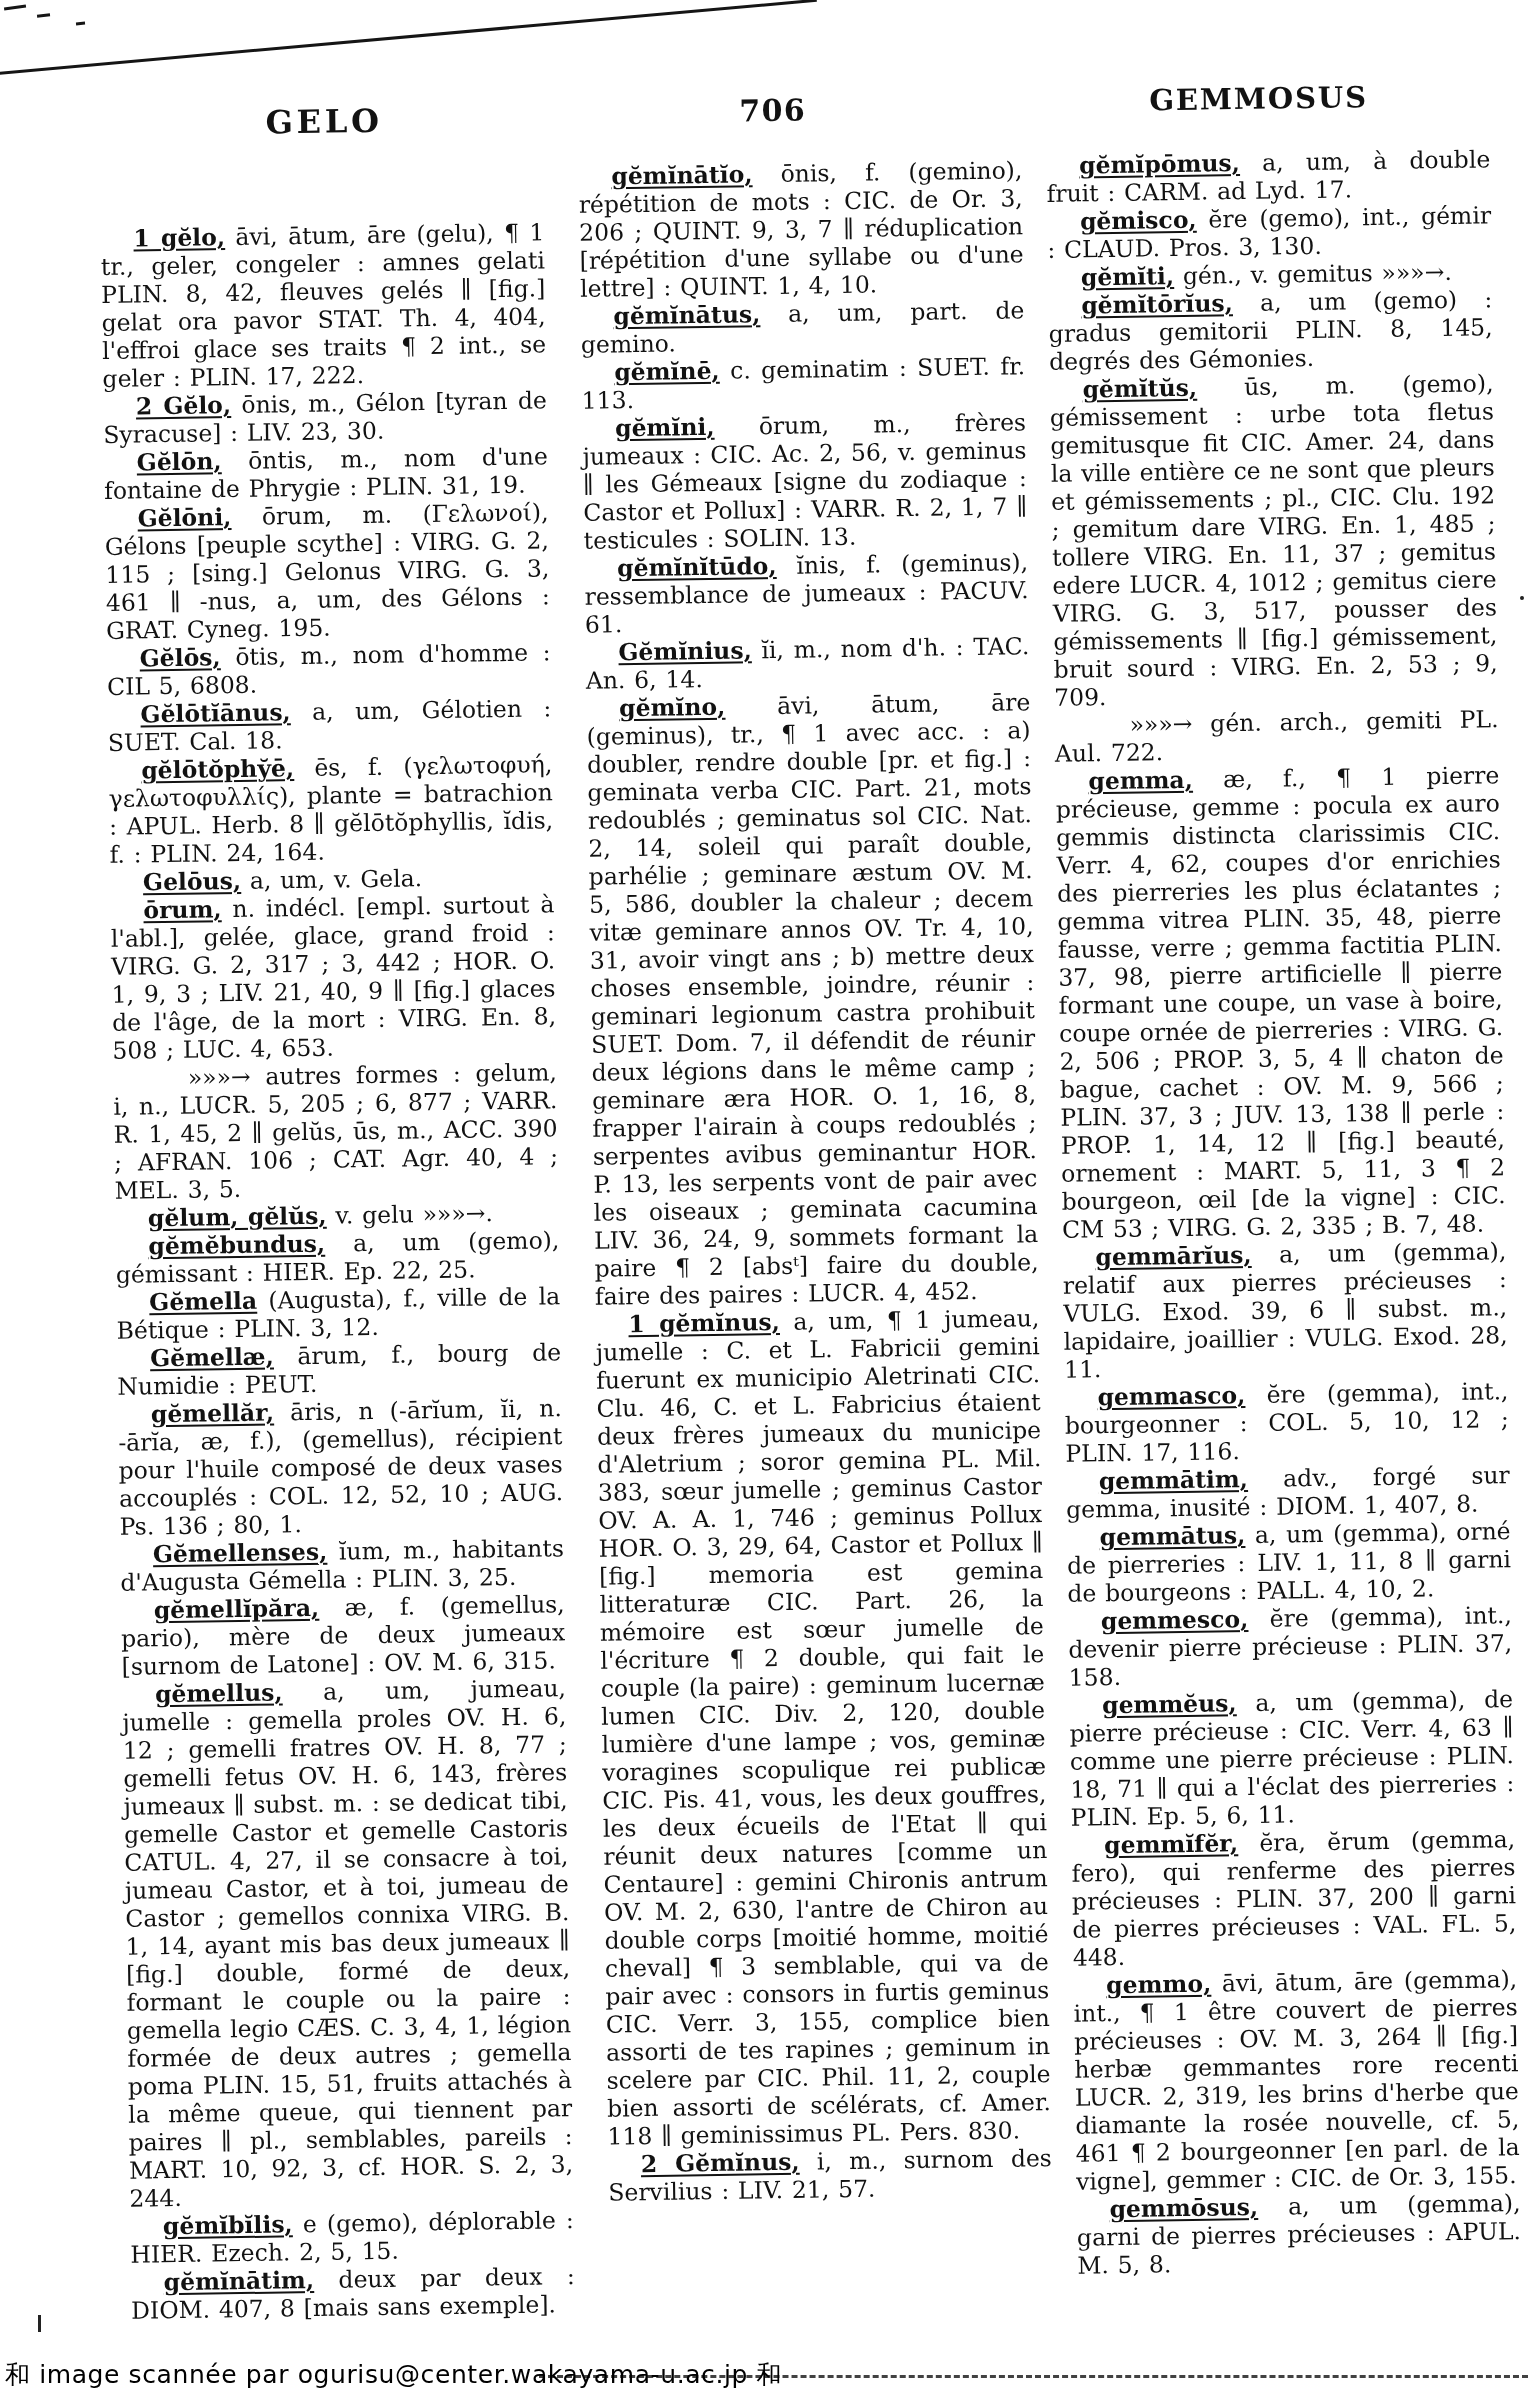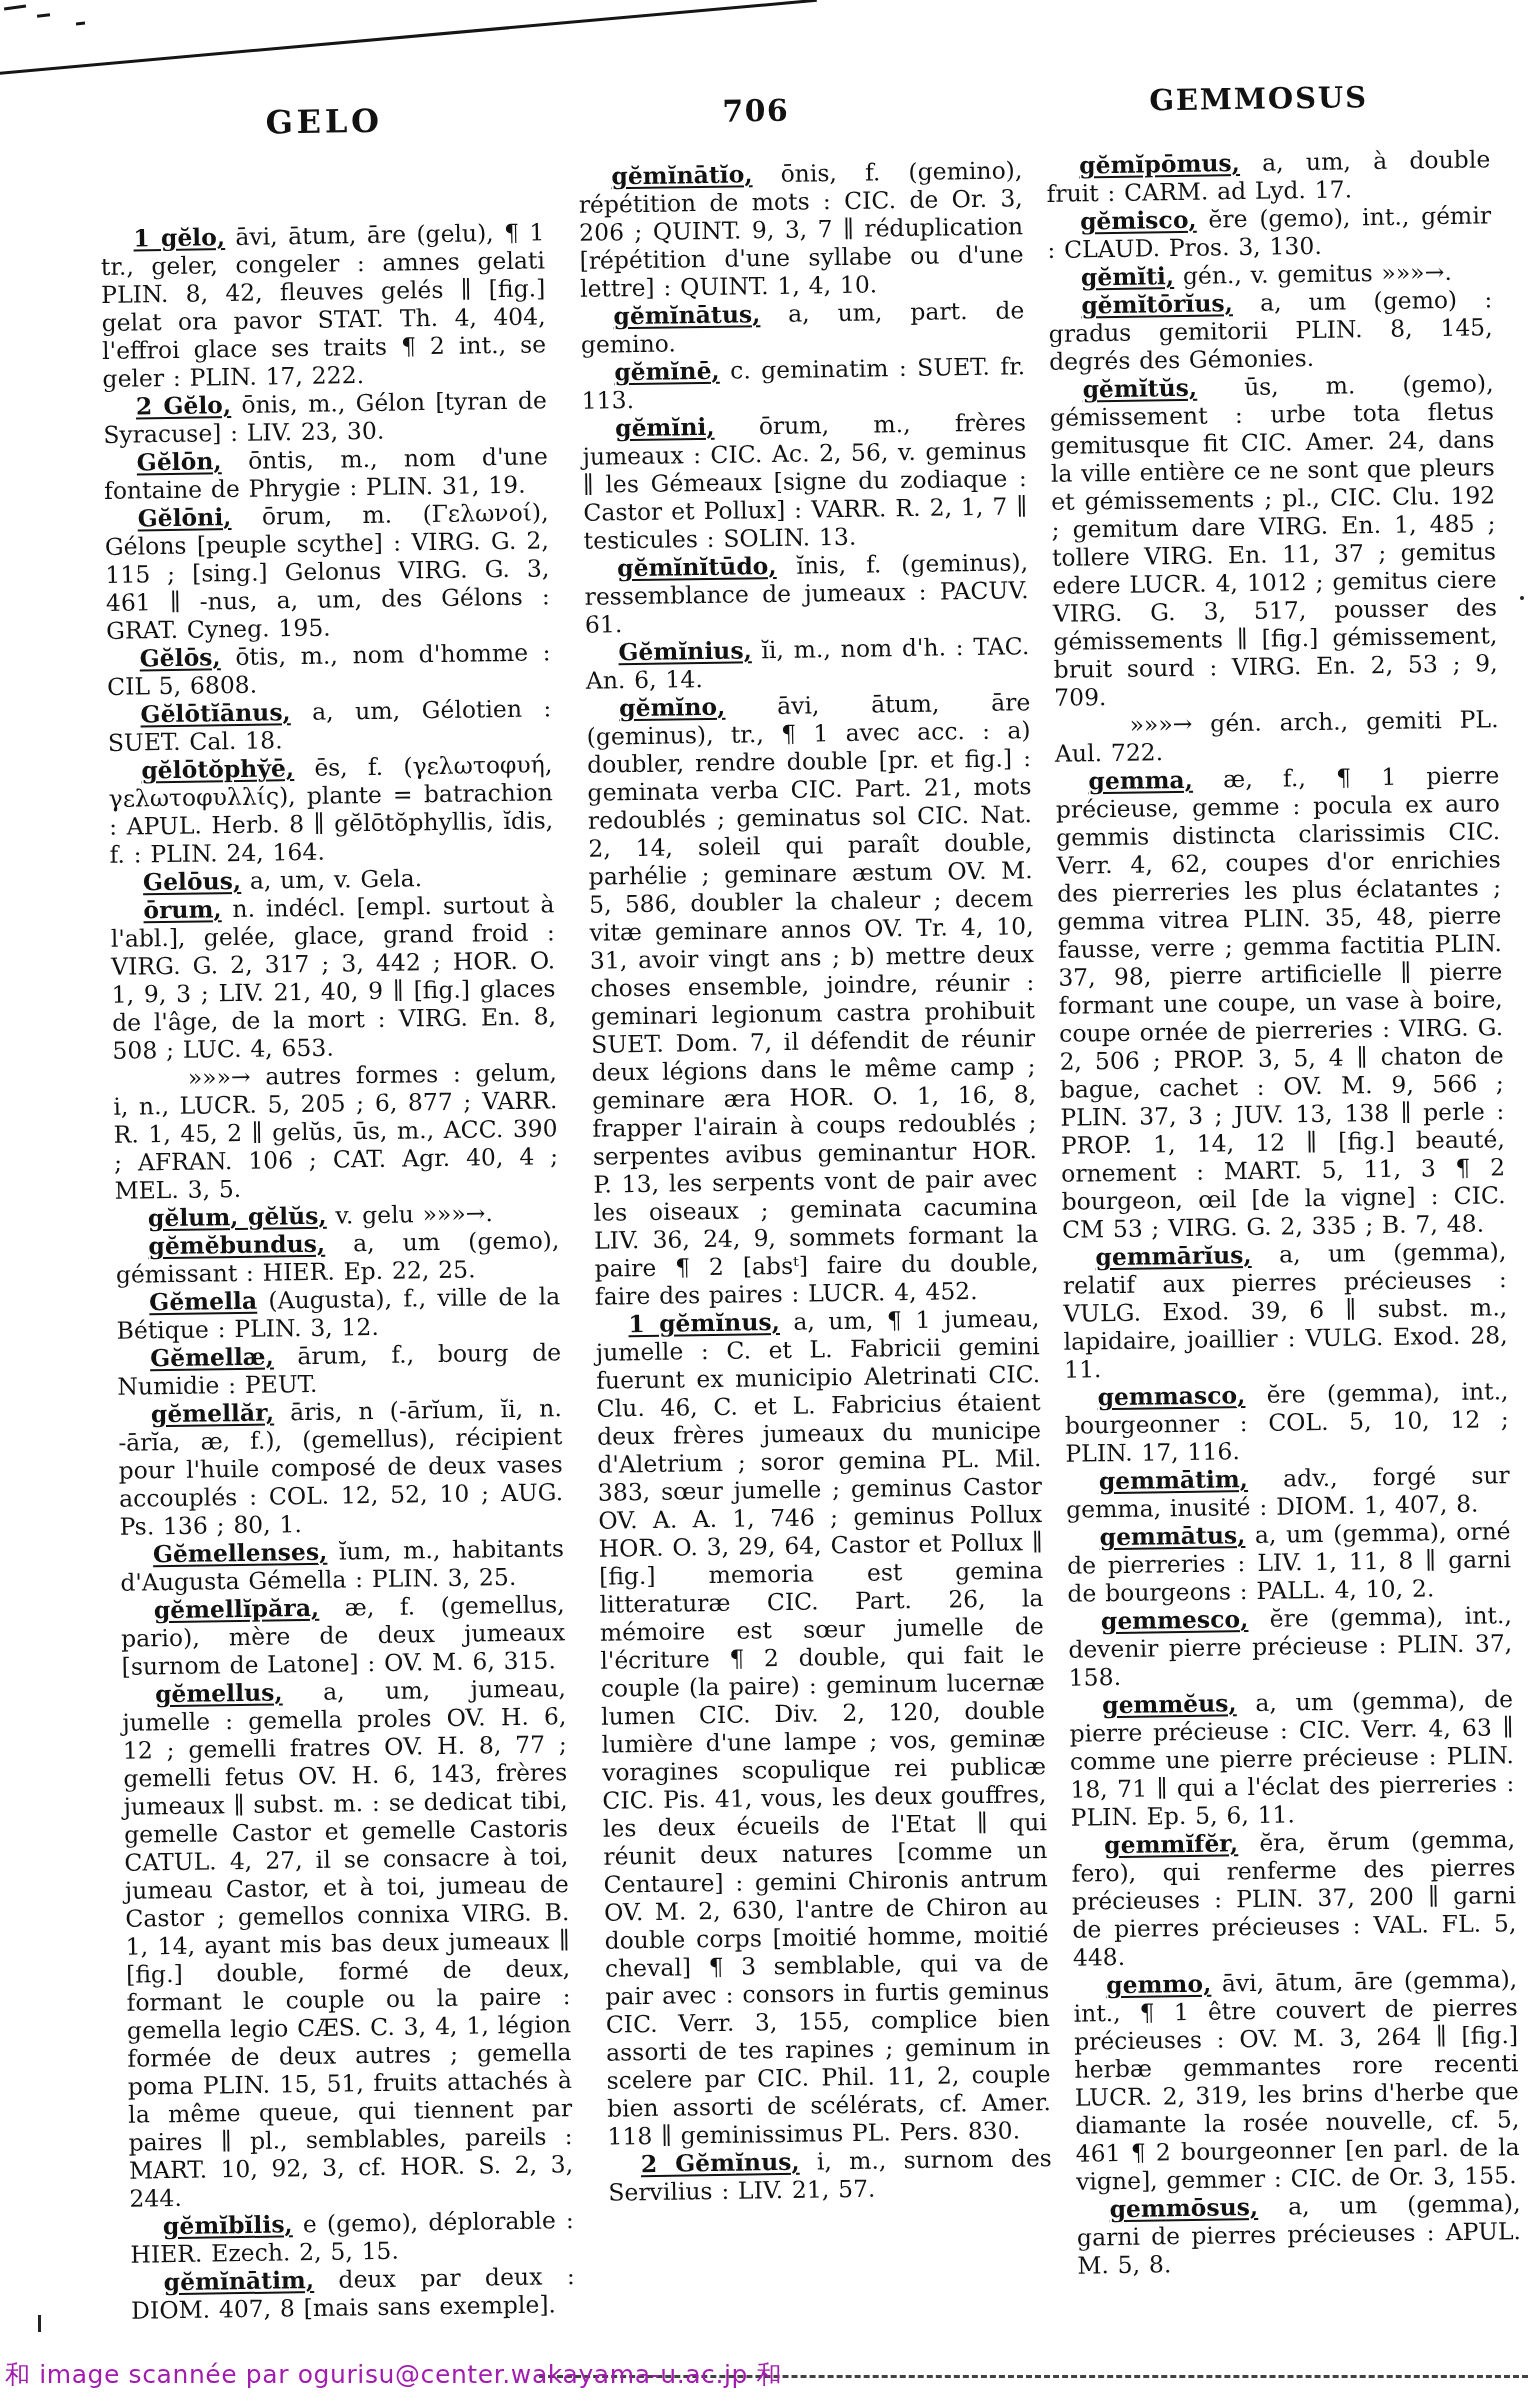--- a/index.html
+++ b/index.html
@@ -7,38 +7,38 @@
     width:1537px;height:2401px;position:relative;overflow:hidden;
     background:#ffffff;color:#121212;
     font-family:"DejaVu Serif","Liberation Serif",serif;
   }
   .scan{
     position:absolute;left:95px;top:89px;width:1404px;height:2257px;
     transform:rotate(-0.85deg);transform-origin:0 0;
   }
   .hdr{position:absolute;font-weight:bold;white-space:nowrap;}
   .hdr-left{left:170px;top:16.5px;font-size:32px;letter-spacing:3.8px;}
-  .hdr-center{left:627px;top:14px;font-size:30px;letter-spacing:1.3px;}
+  .hdr-center{left:644px;top:14px;font-size:30px;letter-spacing:1.3px;}
   .hdr-right{left:1054px;top:10px;font-size:29px;letter-spacing:1.9px;}
   .col{
     position:absolute;width:444px;
     font-size:23.5px;line-height:28px;text-align:justify;
     word-spacing:1.3px;
   }
   .col-0{left:3.2px;top:136px;}
   .col-1{left:482px;top:81px;}
   .col-2{left:950px;top:77px;}
   p.entry{margin:0;padding:0;text-indent:33px;}
   p.entry.arrow{text-indent:75px;}
   .hw{font-weight:700;text-decoration:underline;text-decoration-thickness:1.9px;text-underline-offset:3.2px;}
   .tx{}
   .footer{
     position:absolute;left:5px;top:2358px;
     font-family:"DejaVu Sans","Liberation Sans",sans-serif;
-    font-size:25px;color:#a21caf;letter-spacing:0.6px;white-space:nowrap;
+    font-size:25px;color:#000000;letter-spacing:0.6px;white-space:nowrap;
   }
   
   .artifact{position:absolute;background:#151515;}
   .diag-line{left:-3.8px;top:72px;width:824px;height:2.5px;transform:rotate(-5.1deg);transform-origin:0 50%;}
   .dash-a{left:3.8px;top:6.3px;width:21.6px;height:2.5px;transform:rotate(-8deg);}
   .dash-b{left:37px;top:14px;width:12.7px;height:2.5px;transform:rotate(-6deg);}
   .dash-c{left:76px;top:21.6px;width:9px;height:2.5px;transform:rotate(-5deg);}
   .bottom-dashes{
     position:absolute;left:539px;top:2375px;width:989px;height:0;
     border-top:3.2px dashed #222;opacity:.85;

